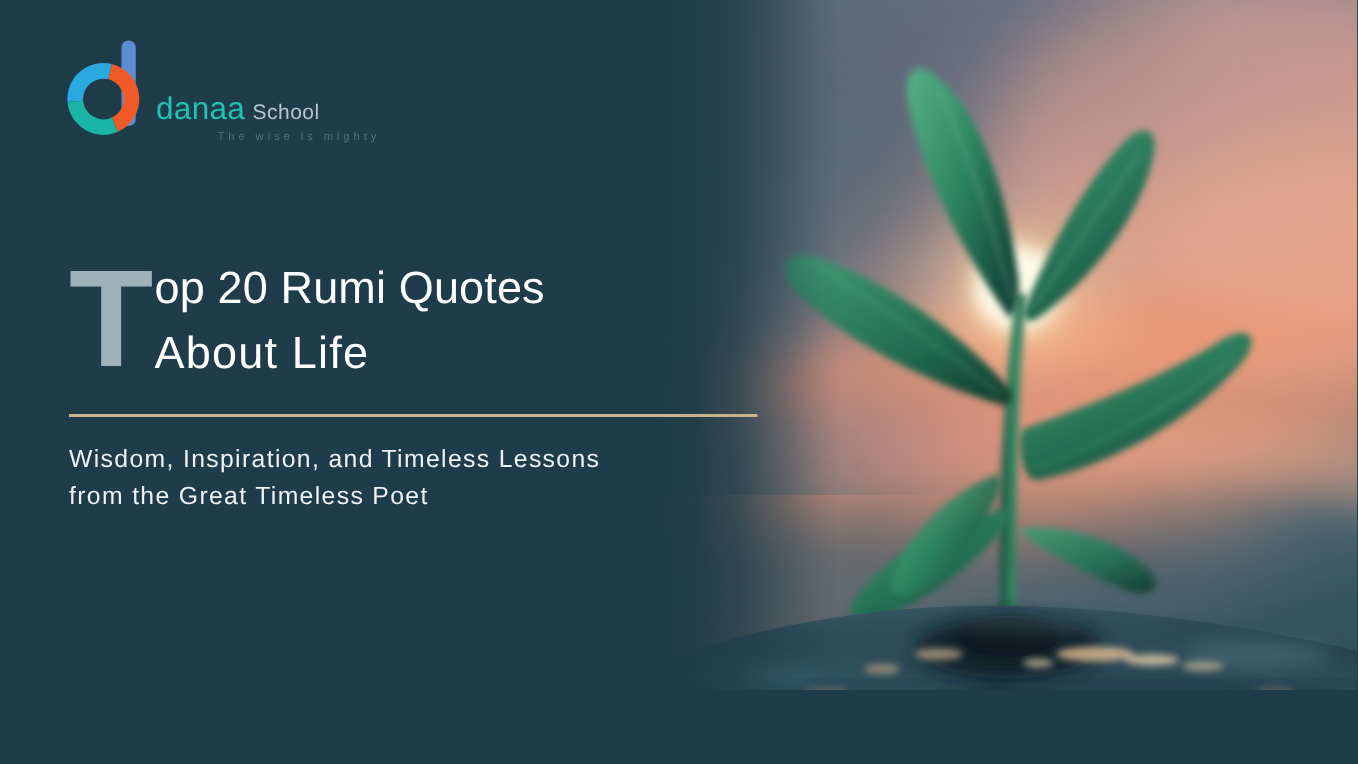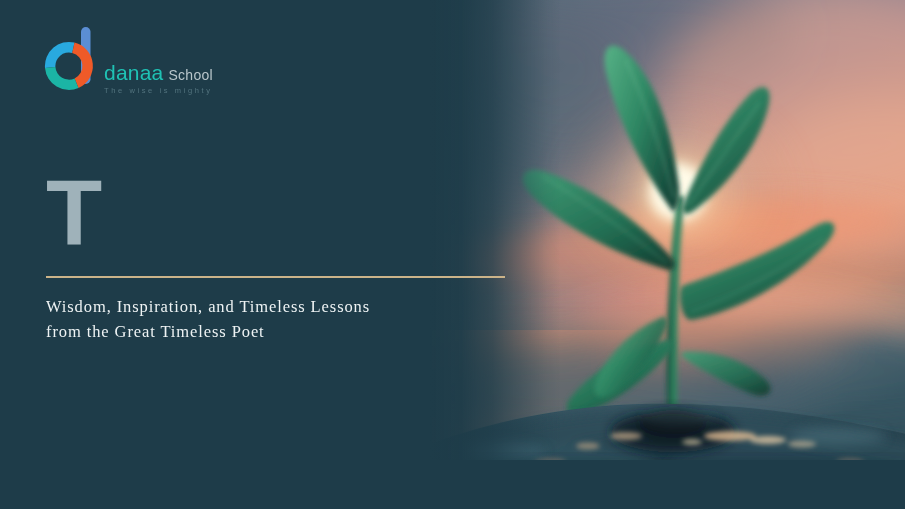--- a/index.html
+++ b/index.html
@@ -67,20 +67,21 @@
     letter-spacing:0.3px;
     margin-left:5px;
   }
   #brand-tagline {
     margin-top:4px;
     font-size:7.5px;
     color:#53747f;
     letter-spacing:2.6px;
     white-space:nowrap;
     line-height:1;
+    margin-left:41px;
   }
 
   
   #title-block {
     position:absolute;
     left:46px; top:172px;
     width:460px;
   }
   #dropcap {
     position:absolute;
@@ -113,21 +114,20 @@
 
   
   #subtitle {
     position:absolute;
     left:46px; top:294px;
     width:470px;
     font-size:16.5px;
     line-height:1.52;
     color:#eef3f4;
     letter-spacing:0.9px;
-    font-family:Liberation Serif, serif;
   }
   #subtitle .sline { display:block; white-space:nowrap; }
 </style>
 </head>
 <body>
 
 <div id="slide">
 
   <div id="photo">
     <svg viewBox="0 0 475 509" preserveAspectRatio="xMidYMid slice" aria-hidden="true">
@@ -328,20 +328,24 @@
     <div id="logo-words">
       <div class="brand-line">
         <span id="brand-danaa">danaa</span><span id="brand-school">School</span>
       </div>
       <div id="brand-tagline">The wise is mighty</div>
     </div>
   </div>
 
   <div id="title-block">
     <span id="dropcap">T</span>
+    <div id="title-text">
+      <span class="tline tline1">op 20 Rumi Quotes</span>
+      <span class="tline tline2">About  Life</span>
+    </div>
   </div>
 
   <div id="rule"></div>
 
   <div id="subtitle">
     <span class="sline">Wisdom, Inspiration, and Timeless  Lessons</span>
     <span class="sline">from  the  Great  Timeless  Poet</span>
   </div>
 
 </div>

